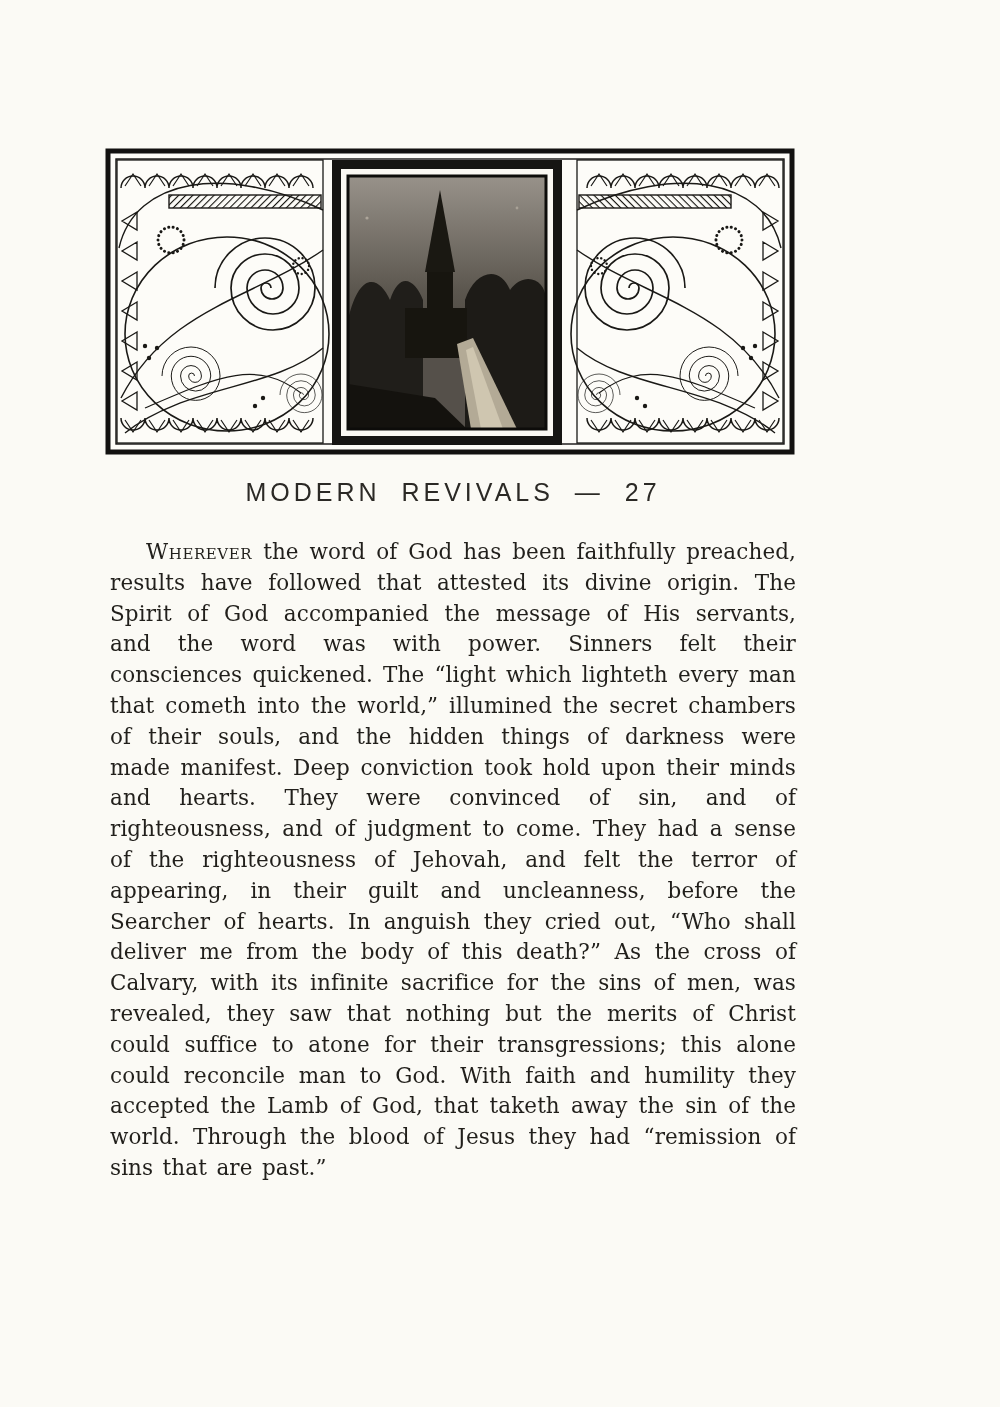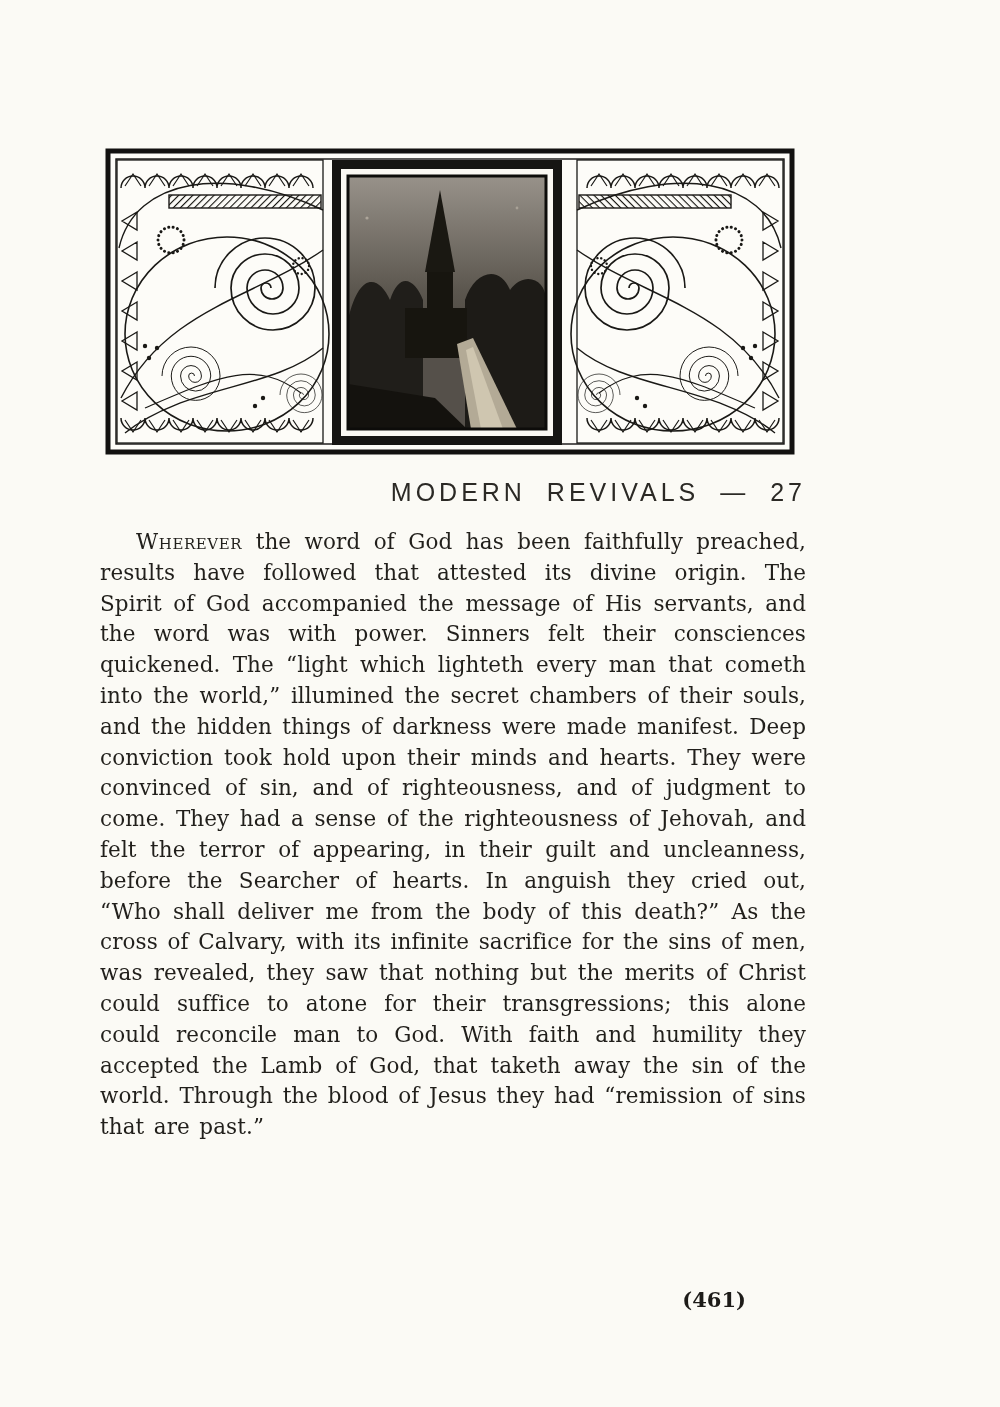--- a/index.html
+++ b/index.html
@@ -16,34 +16,34 @@
 
   .ornament {
     position:absolute; left:105px; top:148px;
     width:690px; height:307px;
   }
   .ornament svg { display:block; }
 
   .chapter-title {
     position:absolute; top:478px; left:100px; width:706px;
     margin:0;
-    text-align:right;
+    text-align:center;
     font-family:"Liberation Sans", sans-serif;
     font-size:25px; font-weight:500;
     letter-spacing:4px; word-spacing:10px;
     color:#2b2925;
   }
 
   .body-text {
     position:absolute; top:527px; left:100px; width:706px;
     font-size:21.5px; line-height:30.8px;
     text-align:justify;
   }
   .para {
-    margin:0;
+    margin:10px;
     text-indent:36px;
     word-spacing:2.5px;
     letter-spacing:0.1px;
   }
   .smallcaps { font-variant:small-caps; letter-spacing:0.6px; }
 
   .page-number {
     position:absolute; top:1287px; left:100px; width:706px;
     text-align:right; padding-right:60px;
     font-size:21px; font-weight:700;
@@ -145,15 +145,14 @@
       </g>
     </svg>
   </div>
 
   <h1 class="chapter-title">MODERN REVIVALS — 27</h1>
 
   <div class="body-text">
     <p class="para"><span class="smallcaps">Wherever</span><span> the word of God has been faithfully preached, results have followed that attested its divine origin. The Spirit of God accompanied the message of His servants, and the word was with power. Sinners felt their consciences quickened. The “light which lighteth every man that cometh into the world,” illumined the secret chambers of their souls, and the hidden things of darkness were made manifest. Deep conviction took hold upon their minds and hearts. They were convinced of sin, and of righteousness, and of judgment to come. They had a sense of the righteousness of Jehovah, and felt the terror of appearing, in their guilt and uncleanness, before the Searcher of hearts. In anguish they cried out, “Who shall deliver me from the body of this death?” As the cross of Calvary, with its infinite sacrifice for the sins of men, was revealed, they saw that nothing but the merits of Christ could suffice to atone for their transgressions; this alone could reconcile man to God. With faith and humility they accepted the Lamb of God, that taketh away the sin of the world. Through the blood of Jesus they had “remission of sins that are past.”</span></p>
   </div>
 
-  <div class="page-number">(461)</div>
 
 </div>
 
 </body></html>

